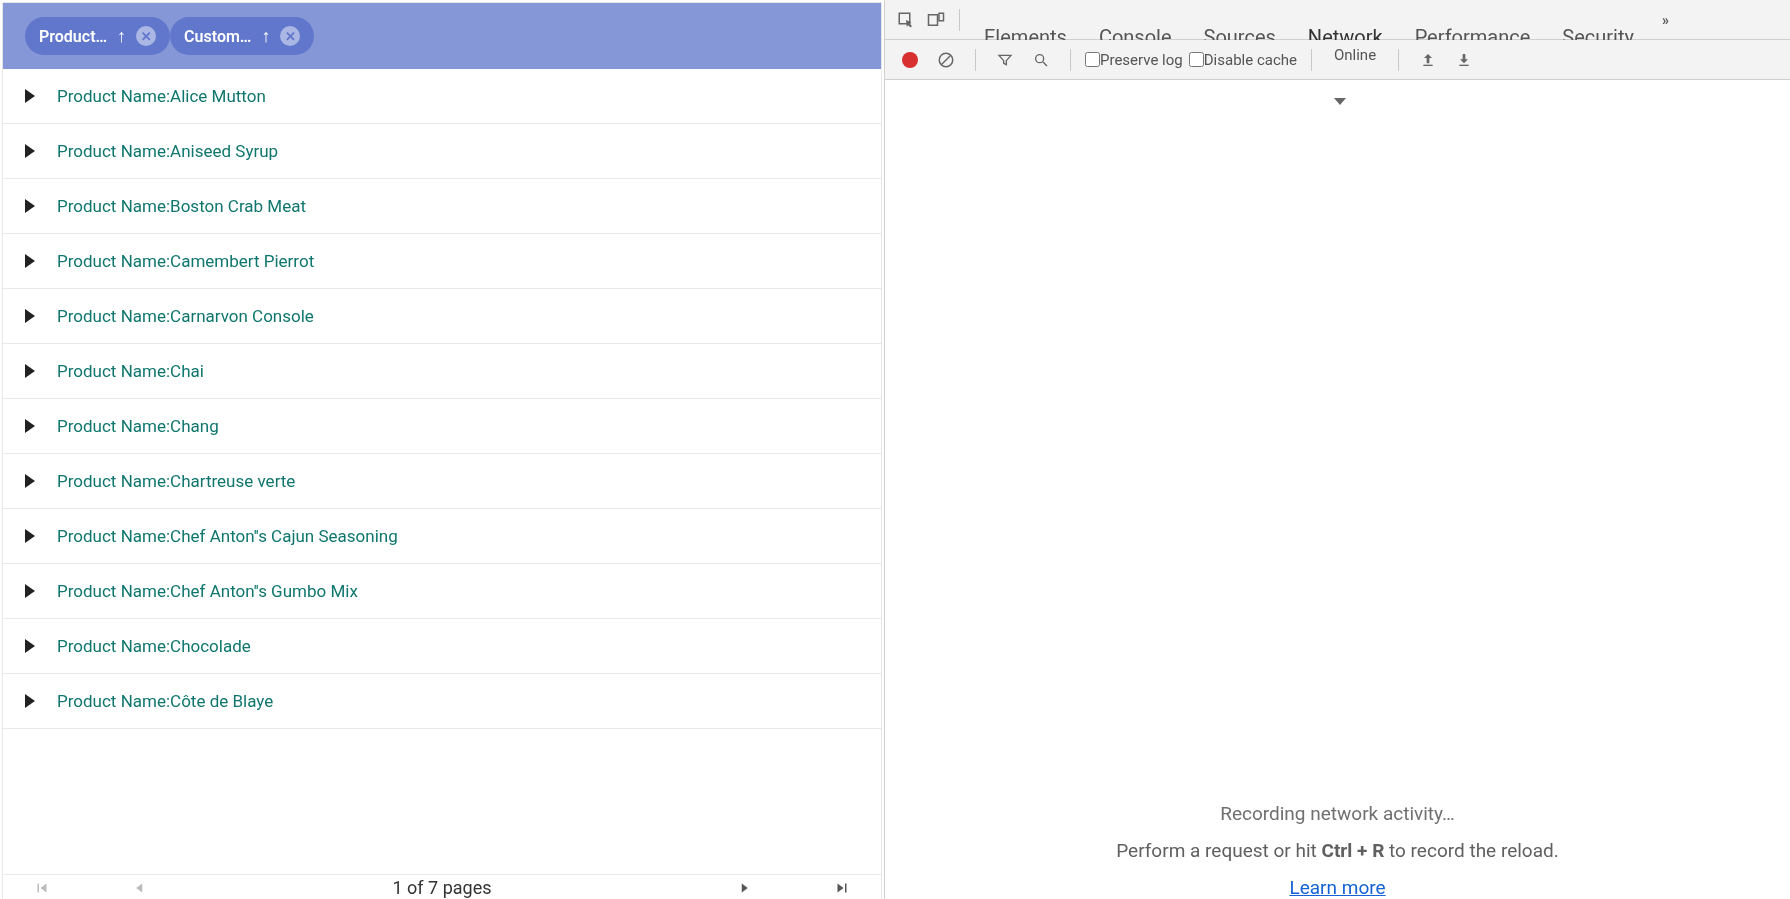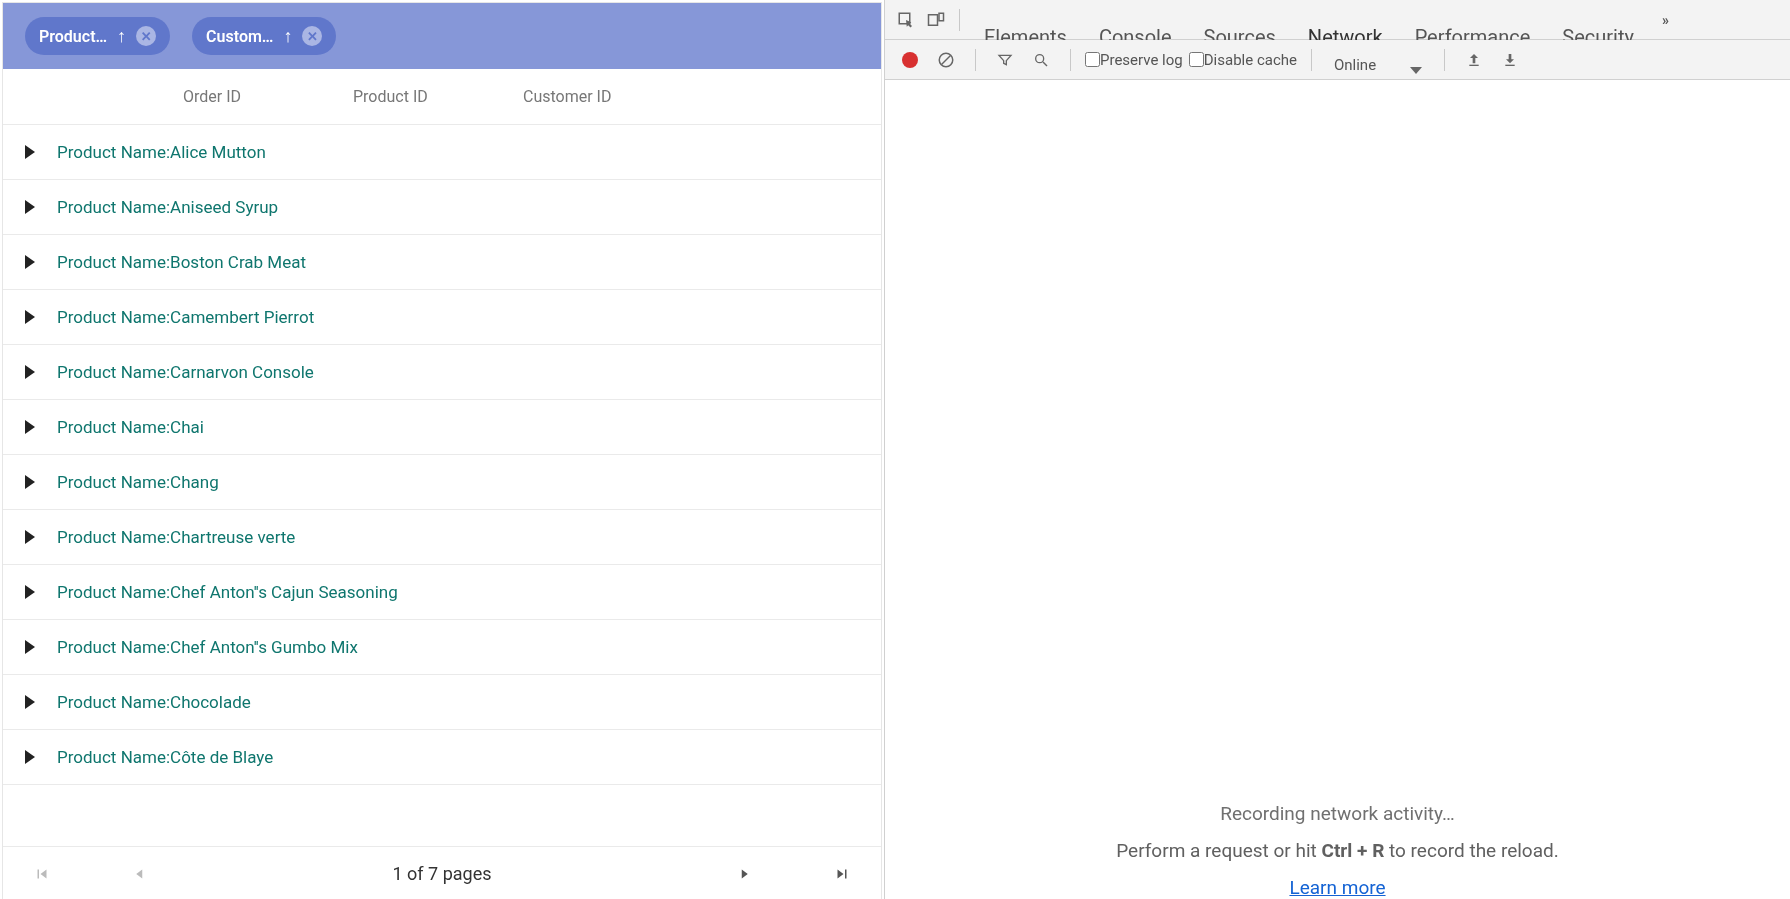--- a/index.html
+++ b/index.html
@@ -18,21 +18,20 @@
   height: 100%;
   border: 1px solid #e6e6e6;
   display: flex;
   flex-direction: column;
   margin: 2px;
 }
 .grid-header {
   background: #8697d8;
   padding: 14px 22px;
   display: flex;
-  gap: 22px;
 }
 .group-chip {
   background: #6077cb;
   color: #fff;
   border-radius: 22px;
   display: flex;
   align-items: center;
   padding: 8px 14px;
   gap: 10px;
   font-size: 16px;
@@ -78,21 +77,21 @@
   width: 0; height: 0;
   border-top: 7px solid transparent;
   border-bottom: 7px solid transparent;
   border-left: 10px solid #222;
   margin-right: 22px;
 }
 .pager {
   display: flex;
   align-items: center;
   justify-content: space-between;
-  padding: 16px 30px;
+  padding: 2px 30px;
   border-top: 1px solid #eaeaea;
 }
 .pager-side { display: flex; gap: 80px; }
 .pager-btn {
   cursor: pointer;
   color: #555;
   display: flex;
   align-items: center;
 }
 .pager-btn.disabled { color: #bbb; cursor: default; }
@@ -150,21 +149,21 @@
   padding: 0 10px;
   border-bottom: 1px solid #d0d0d0;
   gap: 6px;
   background: #f3f3f3;
   font-size: 15px;
   color: #555;
 }
 .record-dot { width: 16px; height:16px; border-radius:50%; background:#d83030; }
 .dt-check { display:flex; align-items:center; cursor:pointer;}
 .dt-check input { width:15px; height:15px; }
-.dt-select { display:flex; align-items:flex-end; gap:34px; padding:0 8px; height:28px; background:#fff0; cursor:pointer; }
+.dt-select { display:flex; align-items:flex-start; gap:34px; padding:0 8px; height:28px; background:#fff0; cursor:pointer;flex-direction:column; }
 .dt-select .tri {
   width:0;height:0;border-left:6px solid transparent;border-right:6px solid transparent;border-top:7px solid #666;
 }
 .dt-body {
   flex: 1;
   display: flex;
   flex-direction: column;
   align-items: center;
   justify-content: flex-end;
   color: #707070;
@@ -184,26 +183,20 @@
       <span class="chip-arrow">↑</span>
       <span class="chip-close">✕</span>
     </div>
     <div class="group-chip">
       <span class="label">Custom…</span>
       <span class="chip-arrow">↑</span>
       <span class="chip-close">✕</span>
     </div>
   </div>
 
-  <div class="col-header">
-    <div class="col-spacer"></div>
-    <div class="col">Order ID</div>
-    <div class="col">Product ID</div>
-    <div class="col">Customer ID</div>
-  </div>
 
   <div class="group-list">
     <div class="group-row">
         <span class="group-caret"></span>
         <span>Product Name: </span>
         <span>Alice Mutton</span>
       </div>
     <div class="group-row">
         <span class="group-caret"></span>
         <span>Product Name: </span>

